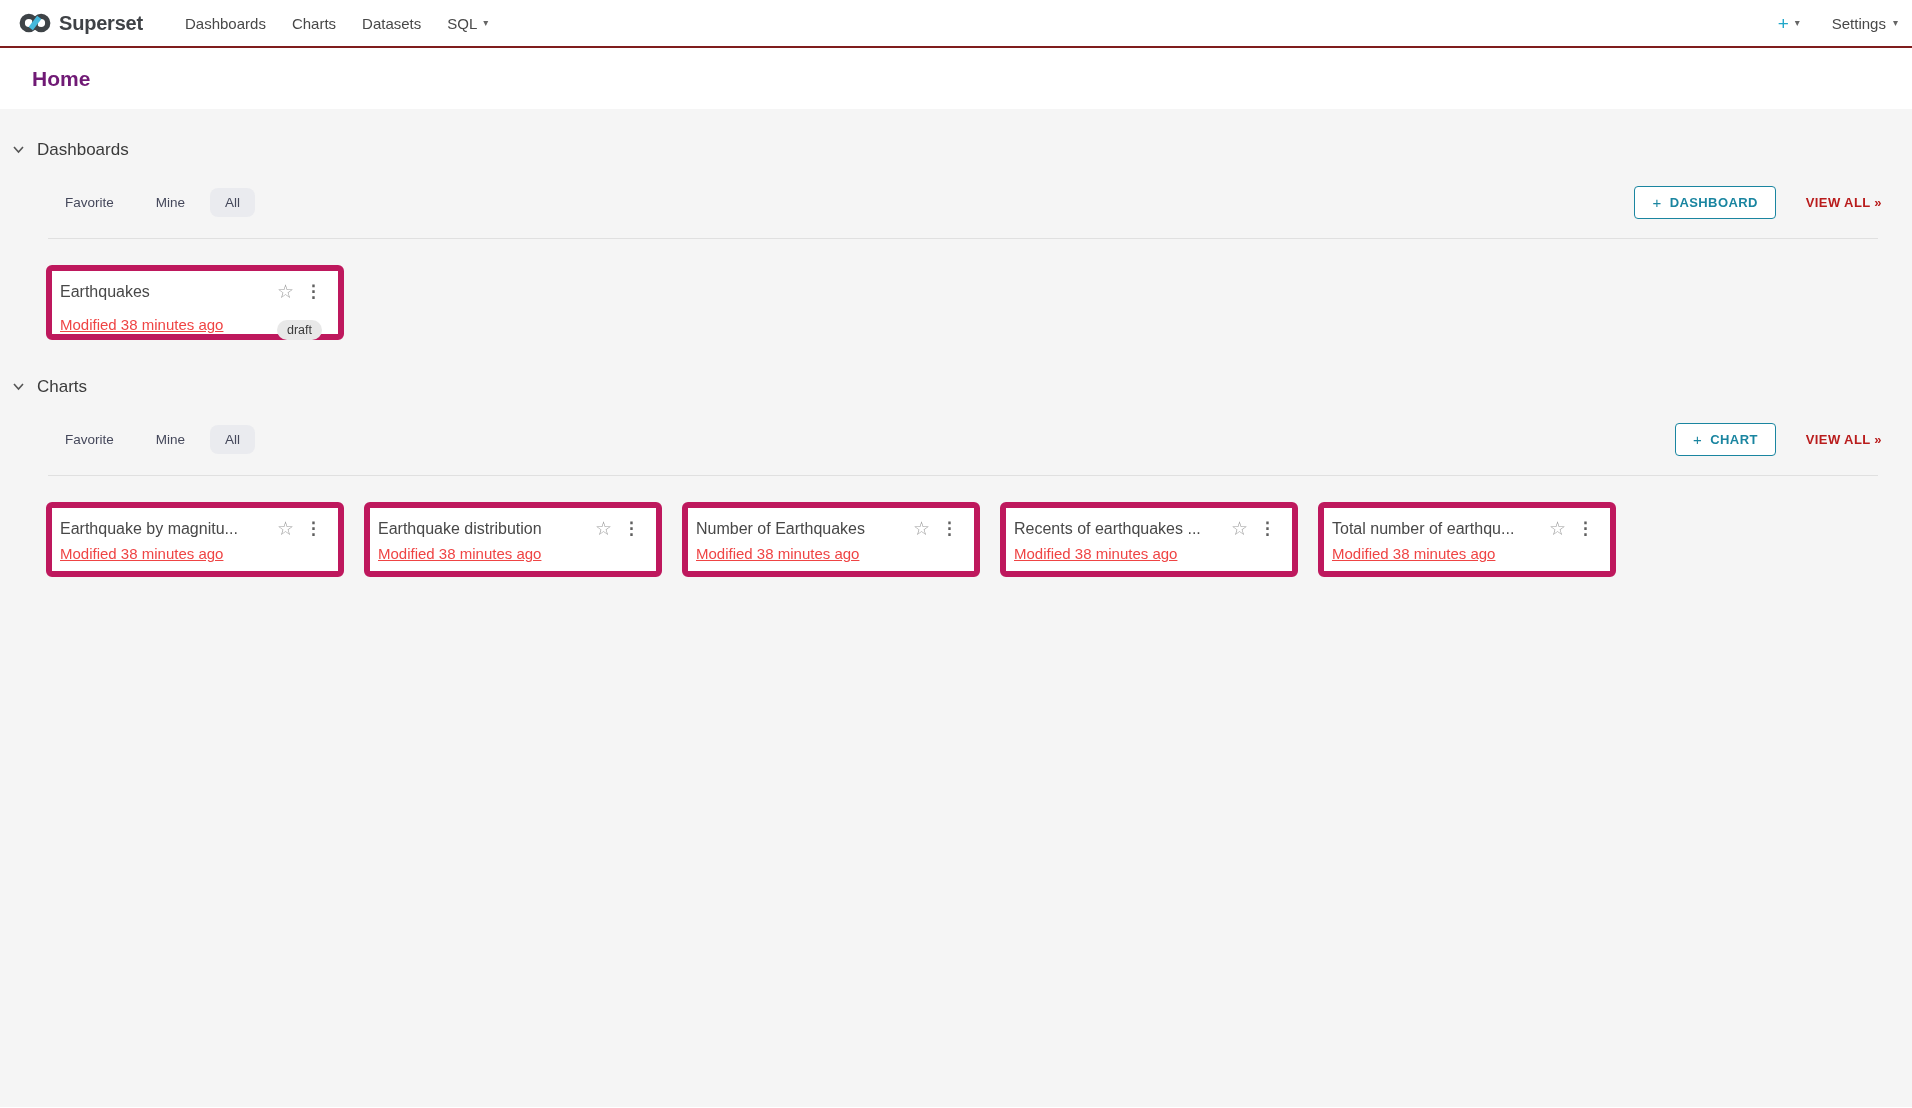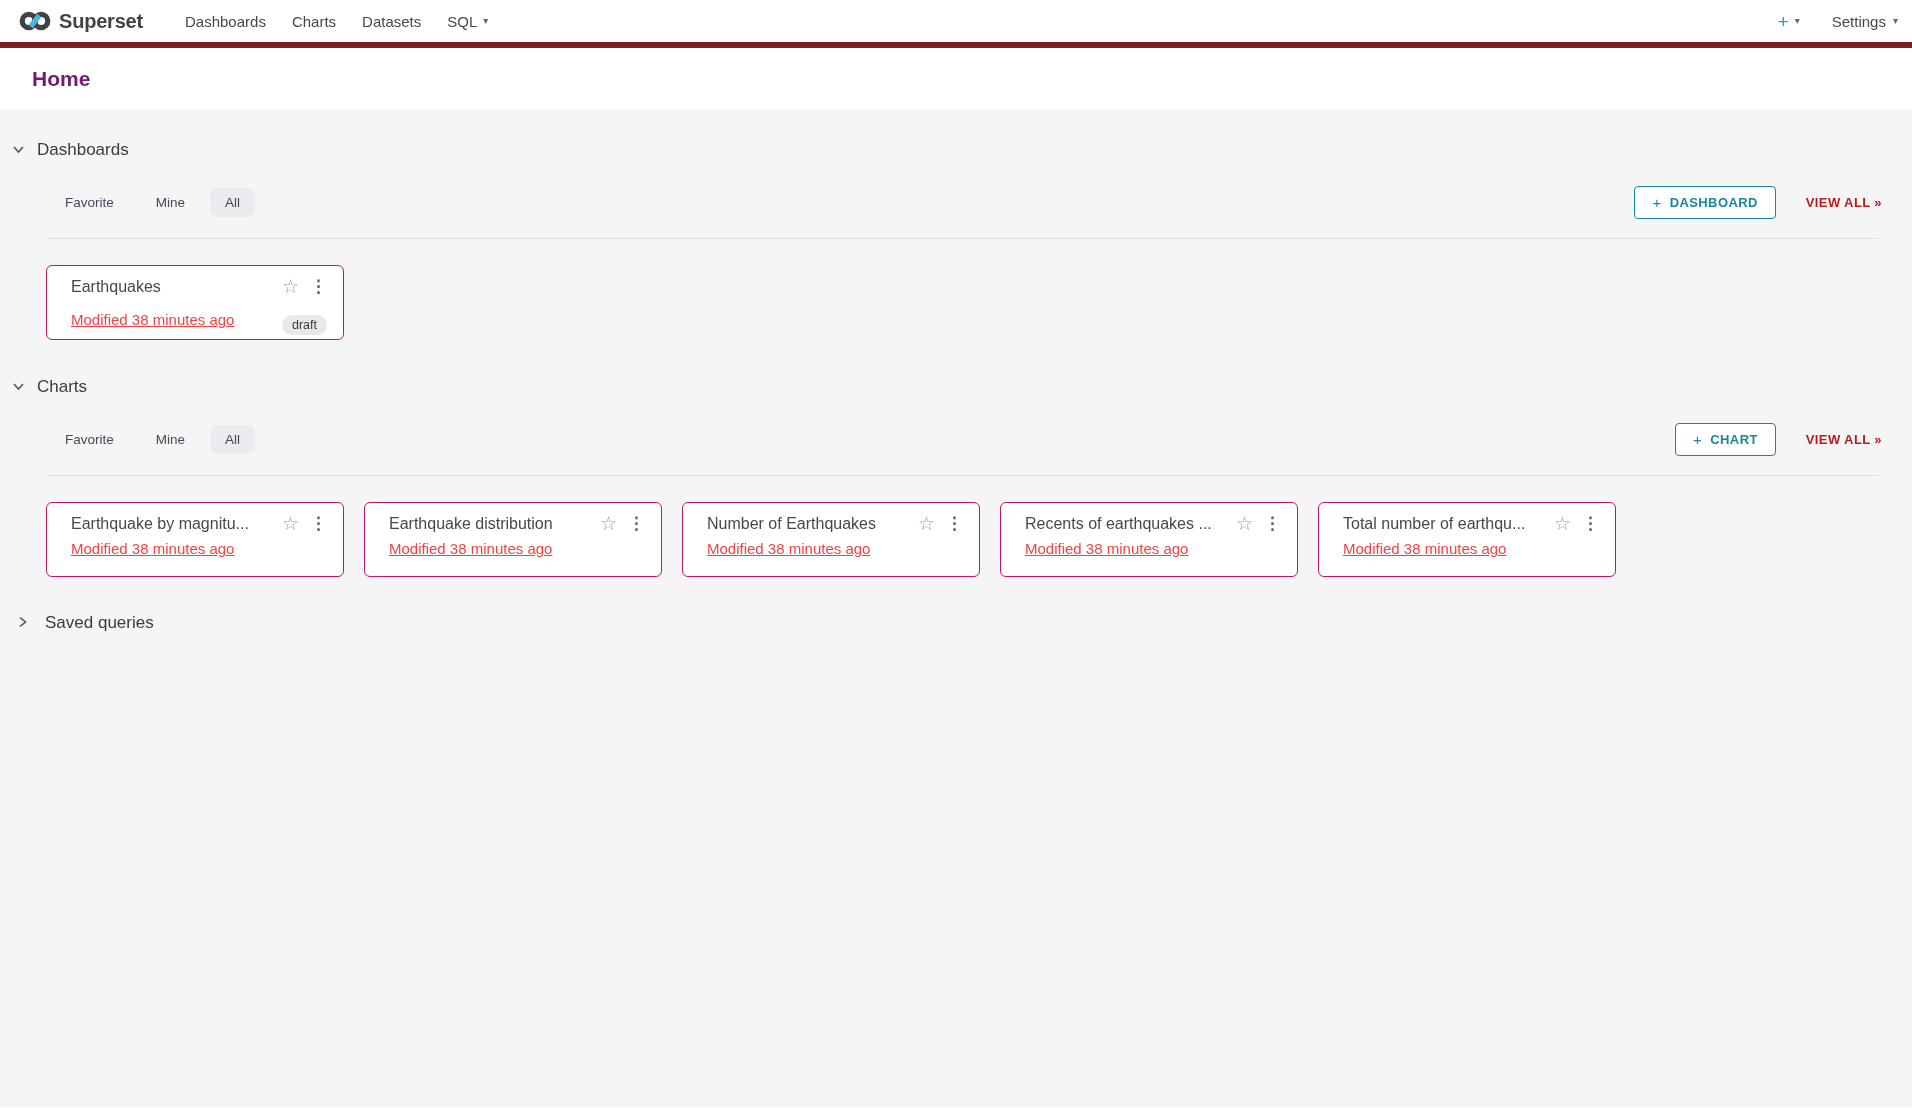--- a/index.html
+++ b/index.html
@@ -1,19 +1,19 @@
 <!DOCTYPE html>
 <html><head>
 <meta charset="utf-8">
 <style>
   * { margin:0; padding:0; box-sizing:border-box; }
   html,body { width:1912px; height:1108px; background:#fff; font-family:"Liberation Sans", sans-serif; color:#484848; overflow:hidden; }
 
   
-  .navbar { height:48px; background:#fff; border-bottom:6px solid #7f1d1d; display:flex; align-items:center; justify-content:space-between; padding:0 14px 0 18px; }
+  .navbar { height:48px; background:#fff; border-bottom:2px solid #7f1d1d; display:flex; align-items:center; justify-content:space-between; padding:0 14px 0 18px; }
   .nav-left { display:flex; align-items:center; }
   .brand { display:flex; align-items:center; gap:7px; margin-right:16px; cursor:pointer; }
   .brand-text { font-size:20px; font-weight:700; color:#3f4246; letter-spacing:-0.2px; }
   .nav-menu { display:flex; align-items:center; }
   .nav-item { font-size:15px; color:#484848; margin-left:26px; cursor:pointer; display:flex; align-items:center; gap:6px; }
   .caret { font-size:10px; color:#666; line-height:1; }
   .nav-right { display:flex; align-items:center; }
   .plus-group { display:flex; align-items:center; gap:6px; margin-right:32px; cursor:pointer; }
   .nav-plus { color:#20a7c9; font-size:19px; font-weight:400; line-height:1; }
   .settings-group { display:flex; align-items:center; gap:7px; cursor:pointer; font-size:15px; color:#484848; }
@@ -46,21 +46,21 @@
   .btn-new { display:flex; align-items:center; gap:8px; height:33px; padding:0 17px; background:#fff;
              border:1px solid #1a85a0; border-radius:4px; color:#1a85a0; font-size:13px; font-weight:700;
              letter-spacing:0.4px; cursor:pointer; font-family:"Liberation Sans", sans-serif; }
   .btn-plus { font-size:15px; font-weight:400; }
   .view-all { font-size:13px; font-weight:700; letter-spacing:0.4px; color:#b91c1c; cursor:pointer; white-space:nowrap; }
 
   .divider { height:1px; background:#e0e0e0; margin:19px 34px 0 48px; }
 
   
   .cards-row { display:flex; gap:20px; margin:26px 0 0 46px; }
-  .card { width:298px; height:75px; background:#fff; border:1px solid #be185d; border-radius:6px; padding:11px 16px 10px 24px; cursor:pointer; }
+  .card { width:298px; height:75px; background:#fff; border:6px solid #be185d; border-radius:6px; padding:11px 16px 10px 8px; cursor:pointer; }
   .card-top { display:flex; align-items:center; }
   .card-title { font-size:16px; color:#484848; white-space:nowrap; overflow:hidden; flex:1; }
   .card-icons { display:flex; align-items:center; gap:11px; margin-left:8px; }
   .star { font-size:19px; color:#9a9a9a; line-height:1; cursor:pointer; }
   .kebab { font-size:17px; font-weight:700; color:#5f5f5f; line-height:1; cursor:pointer; }
   .card-meta { margin-top:7px; display:flex; align-items:center; justify-content:space-between; }
   .modified { font-size:15px; color:#ef4444;text-decoration:underline; }
   .badge { background:#e8e8e8; border-radius:11px; padding:3px 10px; font-size:12.5px; color:#3b3b3b;margin-top:12px; }
 </style>
 </head>
@@ -229,22 +229,14 @@
           <span class="star">☆</span>
           <span class="kebab">⋮</span>
         </span>
       </div>
       <div class="card-meta">
         <span class="modified">Modified 38 minutes ago</span>
       </div>
     </div>
   </div>
 
-  <div class="collapsed-row row-saved">
-    <span class="chev">
-      <svg width="11" height="12" viewBox="0 0 11 12">
-          <polyline points="3,1.5 8.5,6 3,10.5" fill="none" stroke="#555" stroke-width="1.6"></polyline>
-        </svg>
-    </span>
-    <span class="section-label">Saved queries</span>
-  </div>
 
 </div>
 
 </body></html>

